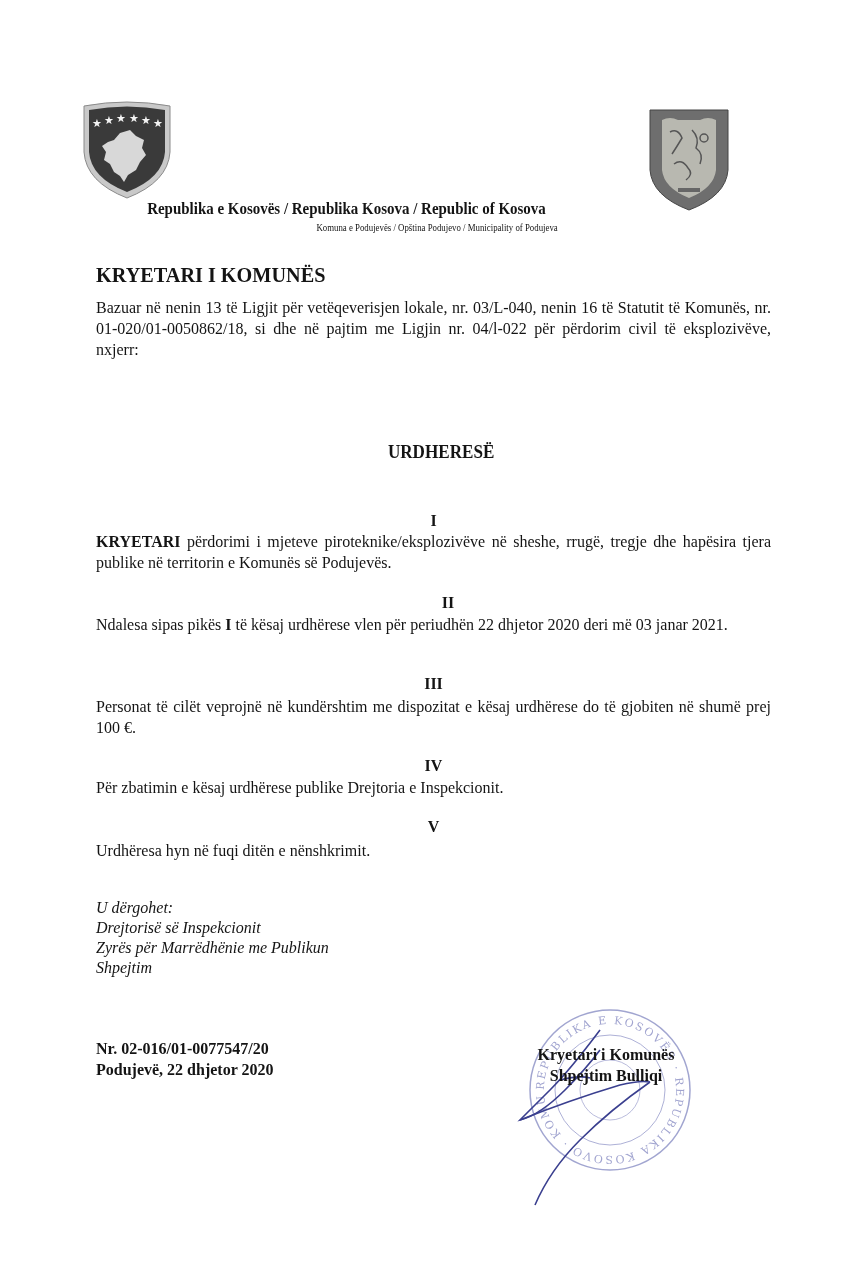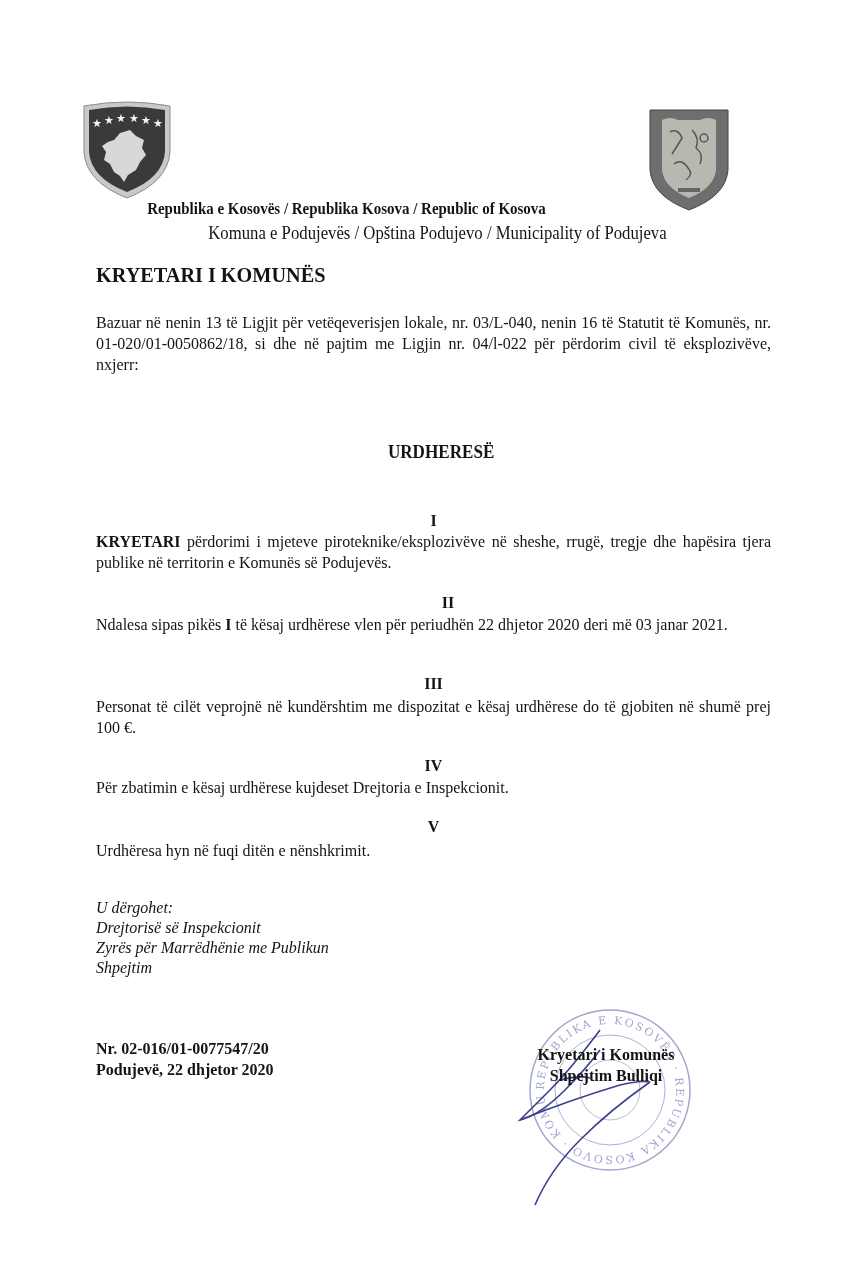--- a/index.html
+++ b/index.html
@@ -6,29 +6,29 @@
     body {
       width: 861px; height: 1280px; position: relative; overflow: hidden;
       font-family: "Liberation Serif", "DejaVu Serif", serif;
       color: #141414;
     }
     .abs { position: absolute; }
     .emblem-left { left: 80px; top: 100px; width: 94px; height: 100px; }
     .emblem-right { left: 648px; top: 108px; width: 82px; height: 104px; }
     .hdr1 { left: 0; width: 682px; top: 199px; text-align: center; font-weight: bold; font-size: 17px; padding-left: 10px; box-sizing: border-box; }
     .hdr1 span { display: inline-block; transform: scaleX(0.88); transform-origin: center; }
-    .hdr2 { left: 0; width: 861px; top: 222px; text-align: center; font-size: 19px; padding-left: 14px; box-sizing: border-box; }
+    .hdr2 { left: 0; width: 861px; top: 222px; text-align: center; font-size: 10px; padding-left: 14px; box-sizing: border-box; }
     .hdr2 span { display: inline-block; transform: scaleX(0.88); transform-origin: center; }
     .office-title { left: 96px; top: 262px; font-size: 22px; font-weight: bold; letter-spacing: 0px; }
     .office-title span { display: inline-block; transform: scaleX(0.92); transform-origin: left; }
     .para {
       left: 96px; width: 675px; font-size: 16px; line-height: 21px;
       text-align: justify;
     }
-    .intro { top: 312px; font-family: Liberation Serif, serif; }
+    .intro { top: 297px; font-family: Liberation Serif, serif; }
     .doc-title { left: 0; width: 861px; text-align: center; font-weight: bold; font-size: 19px; line-height: 24px; top: 440px; padding-left: 22px; box-sizing: border-box; }
     .doc-title div span { display: inline-block; transform: scaleX(0.9); transform-origin: center; }
     .art-num { left: 0; width: 861px; text-align: center; font-weight: bold; font-size: 16px; padding-left: 6px; box-sizing: border-box; }
     .recipients { left: 96px; top: 898px; font-style: italic; font-size: 16px; line-height: 20px; }
     .ref { left: 96px; top: 1038px; font-weight: bold; font-size: 16px; line-height: 21px; }
     .sig { left: 520px; top: 1044px; font-weight: bold; font-size: 16px; line-height: 21px; text-align: center; width: 172px; }
     .stamp { left: 520px; top: 1000px; width: 180px; height: 180px; }
     .signature { left: 490px; top: 1020px; width: 230px; height: 190px; }
   </style>
 </head>
@@ -78,21 +78,21 @@
 <div class="abs art-num" style="top:512px;">I</div>
 <div class="abs para" style="top:531px;"><b>KRYETARI</b><span> përdorimi i mjeteve piroteknike/eksplozivëve në sheshe, rrugë, tregje dhe hapësira tjera publike në territorin e Komunës së Podujevës.</span></div>
 
 <div class="abs art-num" style="top:594px;padding-left:35px;">II</div>
 <div class="abs para" style="top:614px;"><span>Ndalesa sipas pikës </span><b>I</b><span> të kësaj urdhërese vlen për periudhën 22 dhjetor 2020 deri më 03 janar 2021.</span></div>
 
 <div class="abs art-num" style="top:675px;">III</div>
 <div class="abs para" style="top:696px;">Personat të cilët veprojnë në kundërshtim me dispozitat e kësaj urdhërese do të gjobiten në shumë prej 100 €.</div>
 
 <div class="abs art-num" style="top:757px;">IV</div>
-<div class="abs para" style="top:777px;">Për zbatimin e kësaj urdhërese kujdeset Drejtoria e Inspekcionit.</div>
+<div class="abs para" style="top:777px;">Për zbatimin e kësaj urdhërese publike Drejtoria e Inspekcionit.</div>
 
 <div class="abs art-num" style="top:818px;">V</div>
 <div class="abs para" style="top:840px;">Urdhëresa hyn në fuqi ditën e nënshkrimit.</div>
 
 <div class="abs recipients">
   <div>U dërgohet:</div>
   <div>Drejtorisë së Inspekcionit</div>
   <div>Zyrës për Marrëdhënie me Publikun</div>
   <div>Shpejtim</div>
 </div>

